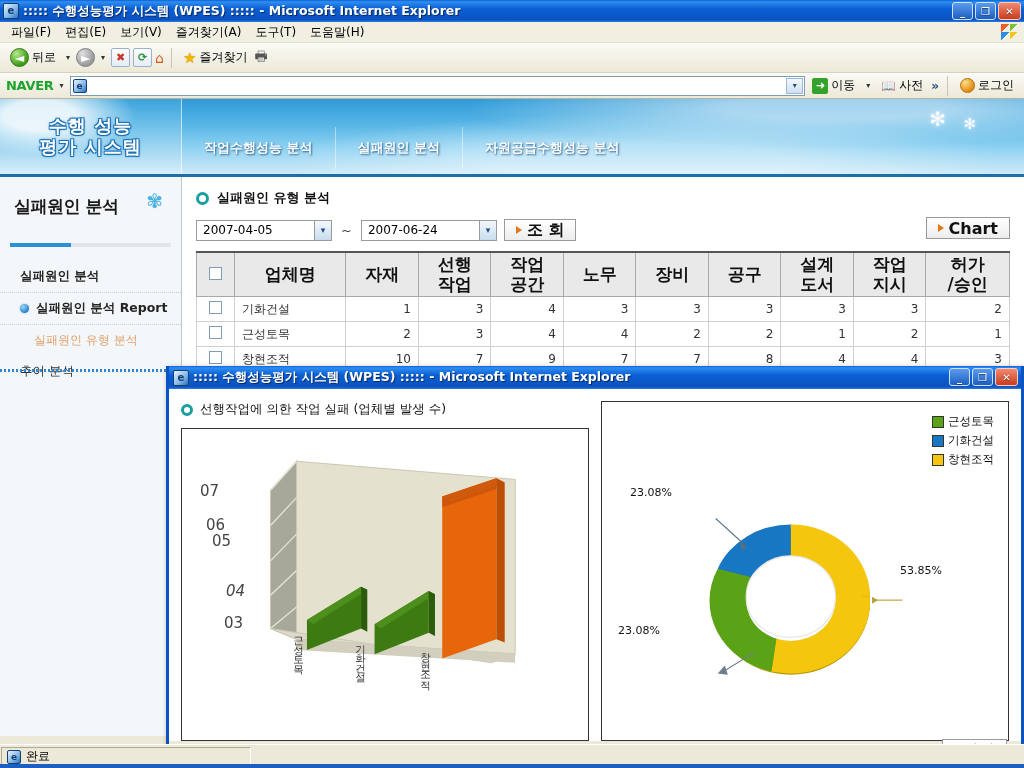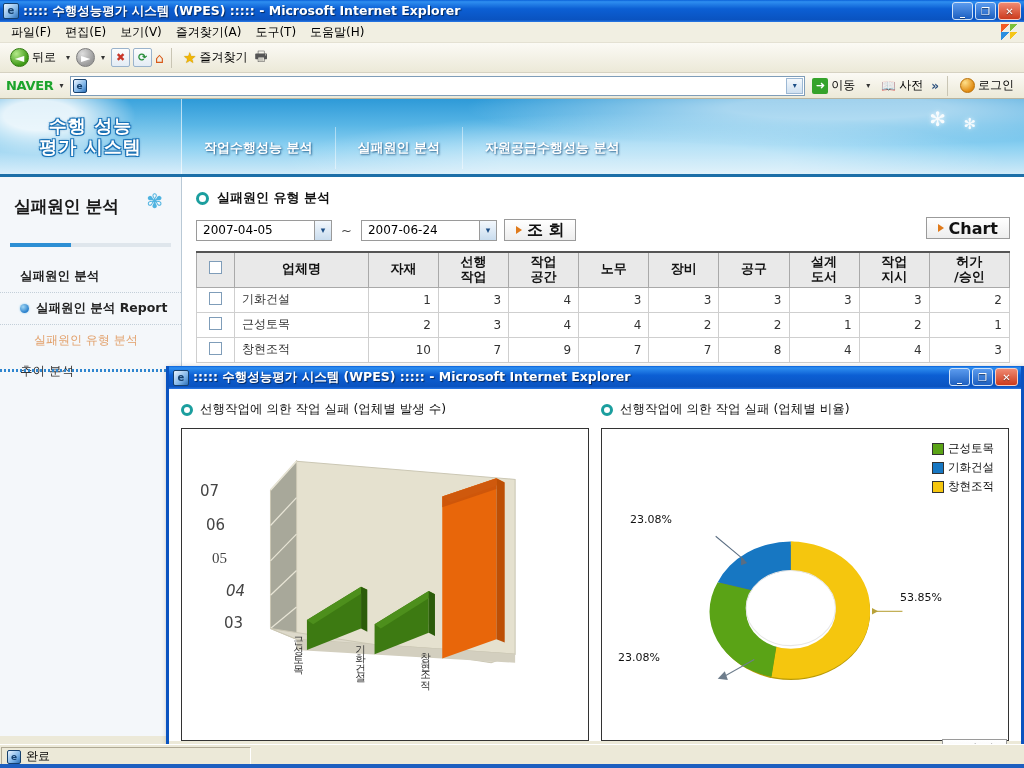--- a/index.html
+++ b/index.html
@@ -194,21 +194,21 @@
     height:22px; padding:0 11px; border:1px solid #9a9a9a;
     background:linear-gradient(to bottom,#ffffff,#ededed);
     display:flex; align-items:center; gap:5px; font-size:16px; font-weight:bold; color:#111;
   }
   .tri { width:0;height:0;border-left:6px solid #e07a1a;border-top:4px solid transparent;border-bottom:4px solid transparent;}
   .chart-btn { position:absolute; right:14px; top:40px; }
 
   table.grid { width:100%; border-collapse:collapse; font-size:12px; }
   table.grid th {
     background:#e9e9e9; border:1px solid #a9a9a9; border-top:2px solid #555;
-    font-size:13px; font-weight:bold; color:#111; height:27px; line-height:1.15; padding:2px 3px;
+    font-size:17px; font-weight:bold; color:#111; height:27px; line-height:1.15; padding:2px 3px;
   }
   table.grid td { border:1px solid #cfcfcf; height:25px; padding:2px 7px; color:#333; }
   table.grid td.num { text-align:right; }
   table.grid td.name { text-align:left; }
   .cbx { width:13px;height:13px;border:1px solid #7f9db9;background:#fff;display:inline-block; }
   .cbx-cell { text-align:center; width:38px; }
 
   
   .popup {
     position:absolute; left:166px; top:366px; width:858px; height:400px;
@@ -523,36 +523,32 @@
               <polygon points="237,151 243,154 243,193 237,190" fill="#2c5c0b"></polygon>
 
               <polygon points="250,63 302,46 302,196 250,214" fill="#e8660a"></polygon>
               <polygon points="250,63 302,46 310,50 258,68" fill="#f07a1f"></polygon>
               <polygon points="302,46 310,50 310,199 302,196" fill="#bd4f05"></polygon>
               <polygon points="250,73 302,56 302,46 250,63" fill="#c9540a" opacity="0.85"></polygon>
             </svg>
 
             <div class="ytick" style="left:18px;  top:53px;">07</div>
             <div class="ytick" style="left:24px;  top:87px;">06</div>
-            <div class="ytick" style="left:30px;  top:121px;font-family:Liberation Serif, serif;">05</div>
+            <div class="ytick" style="left:30px;  top:103px;">05</div>
             <div class="ytick" style="left:44px;  top:153px;font-style:italic;">04</div>
             <div class="ytick" style="left:42px;  top:185px;">03</div>
 
             <div class="cat-lbl" style="left:110px; top:200px;">근성토목</div>
             <div class="cat-lbl" style="left:172px; top:208px;">기화건설</div>
             <div class="cat-lbl" style="left:237px; top:216px;">창현조적</div>
           </div>
         </div>
       </div>
 
       <div class="p-col">
-        <div class="p-col-head">
-          <div class="ring"></div>
-          <span>선행작업에 의한 작업 실패 (업체별 비율)</span>
-        </div>
         <div class="chart-frame">
           <div class="donut-wrap">
             <svg width="100%" height="100%" viewBox="0 0 400 290" preserveAspectRatio="none">
 
               <ellipse cx="186" cy="172" rx="78" ry="62" fill="#b99a06"></ellipse>
               <ellipse cx="186" cy="170" rx="78" ry="62" fill="#9a7f05"></ellipse>
 
               <path d="M186,105 A78,62 0 0,1 167,231 L173,196 A44,35 0 0,0 186,140 Z" fill="#f5c60e"></path>
               <path d="M186,105 A78,62 0 0,1 264,167 L220,167 A44,35 0 0,0 186,140 Z" fill="#f5c60e"></path>
               <path d="M264,167 A78,62 0 0,1 167,231 L173,196 A44,35 0 0,0 220,167 Z" fill="#f5c60e"></path>

